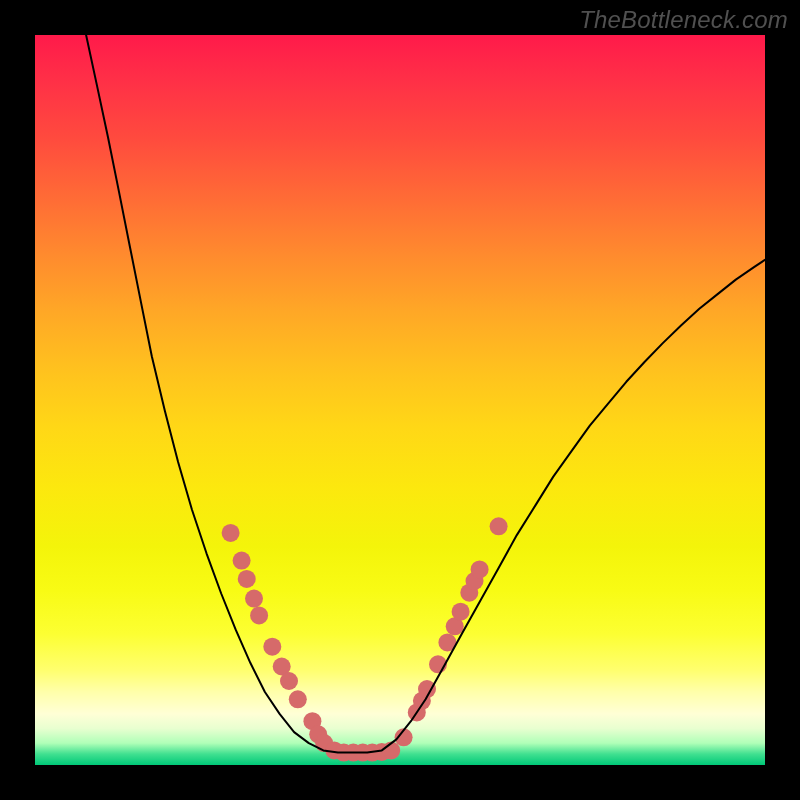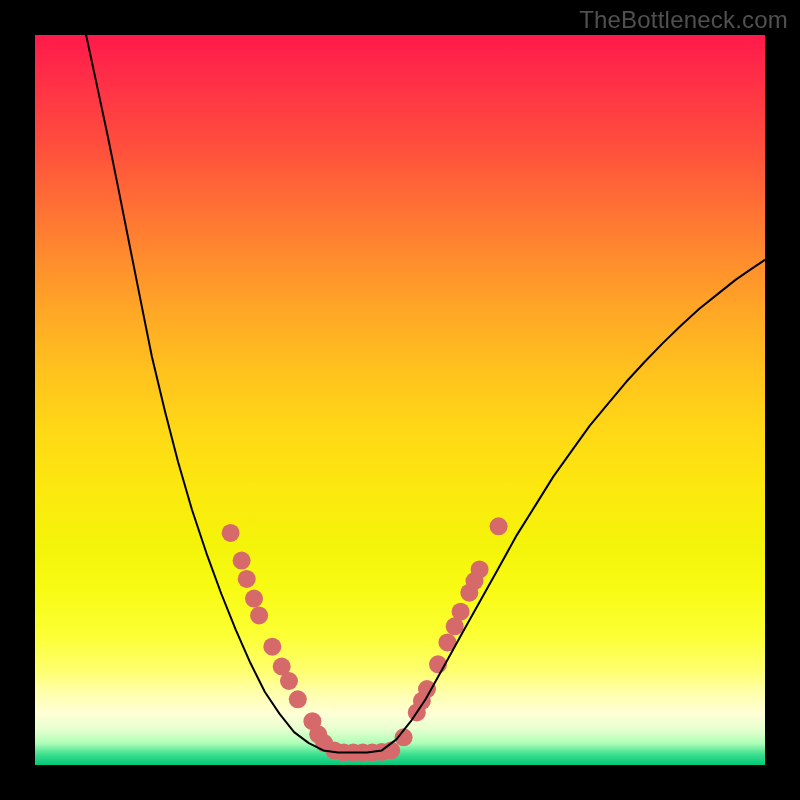--- a/index.html
+++ b/index.html
@@ -13,20 +13,21 @@
   }
   .watermark {
     position: absolute;
     top: 6px;
     right: 12px;
     color: #505050;
     font-size: 24px;
     font-weight: 500;
     z-index: 10;
     letter-spacing: 0.2px;
+    font-style: italic;
   }
   .chart-frame {
     position: absolute;
     left: 35px;
     top: 35px;
     width: 730px;
     height: 730px;
     background: linear-gradient(to bottom,
       #ff1a4a 0%,
       #ff2f47 6%,

